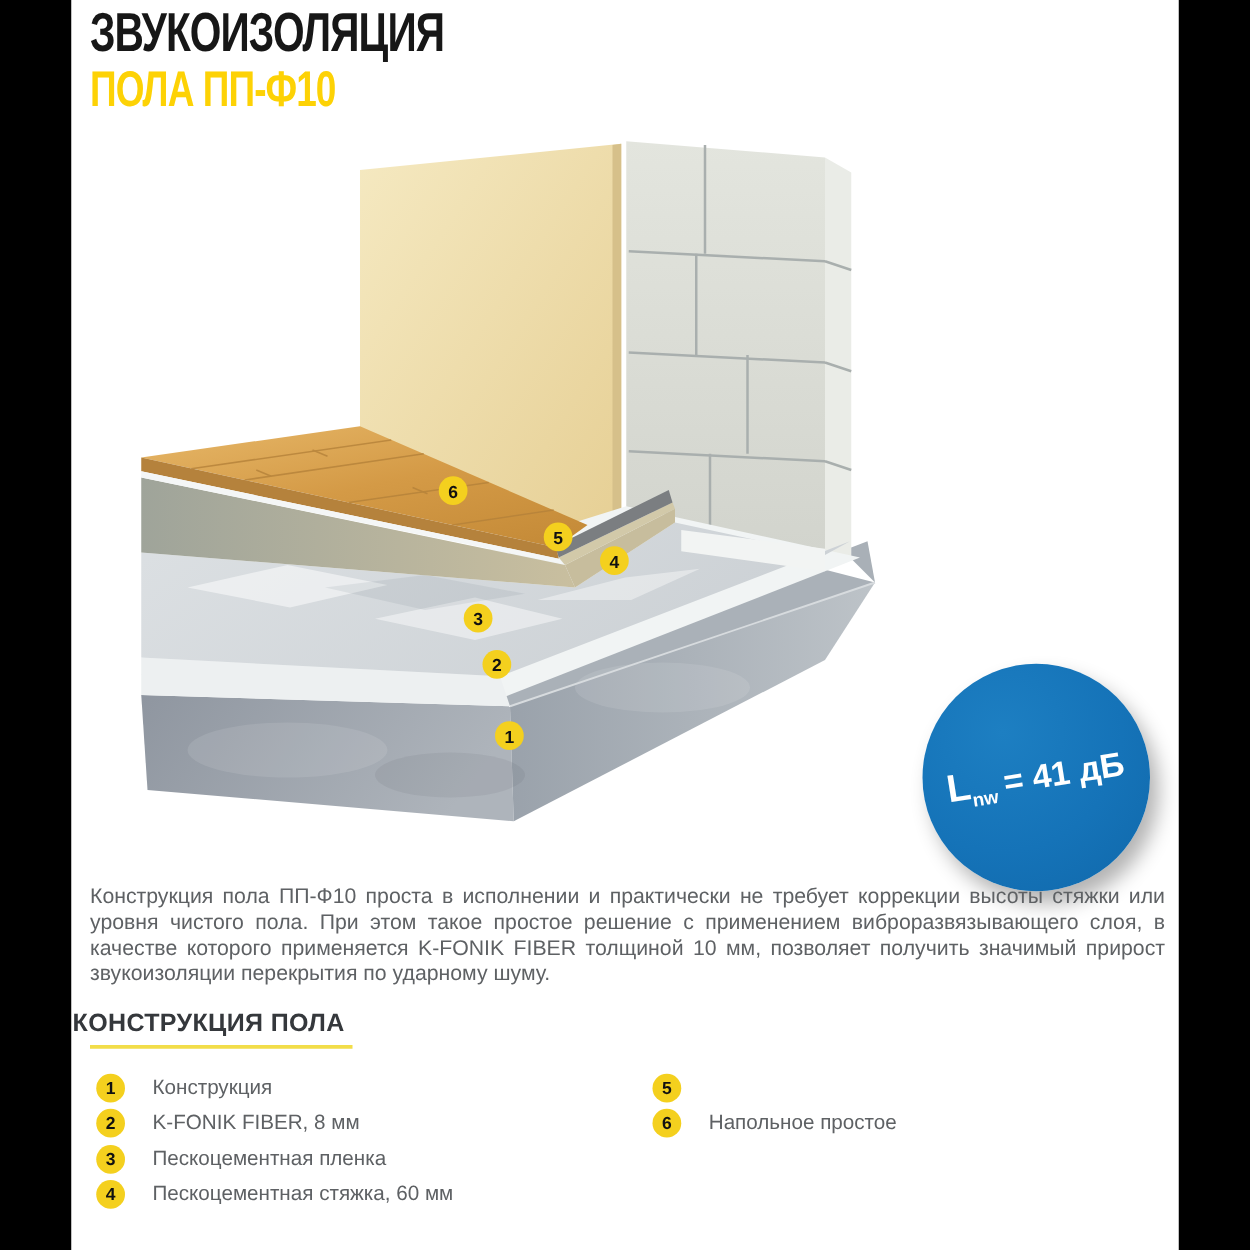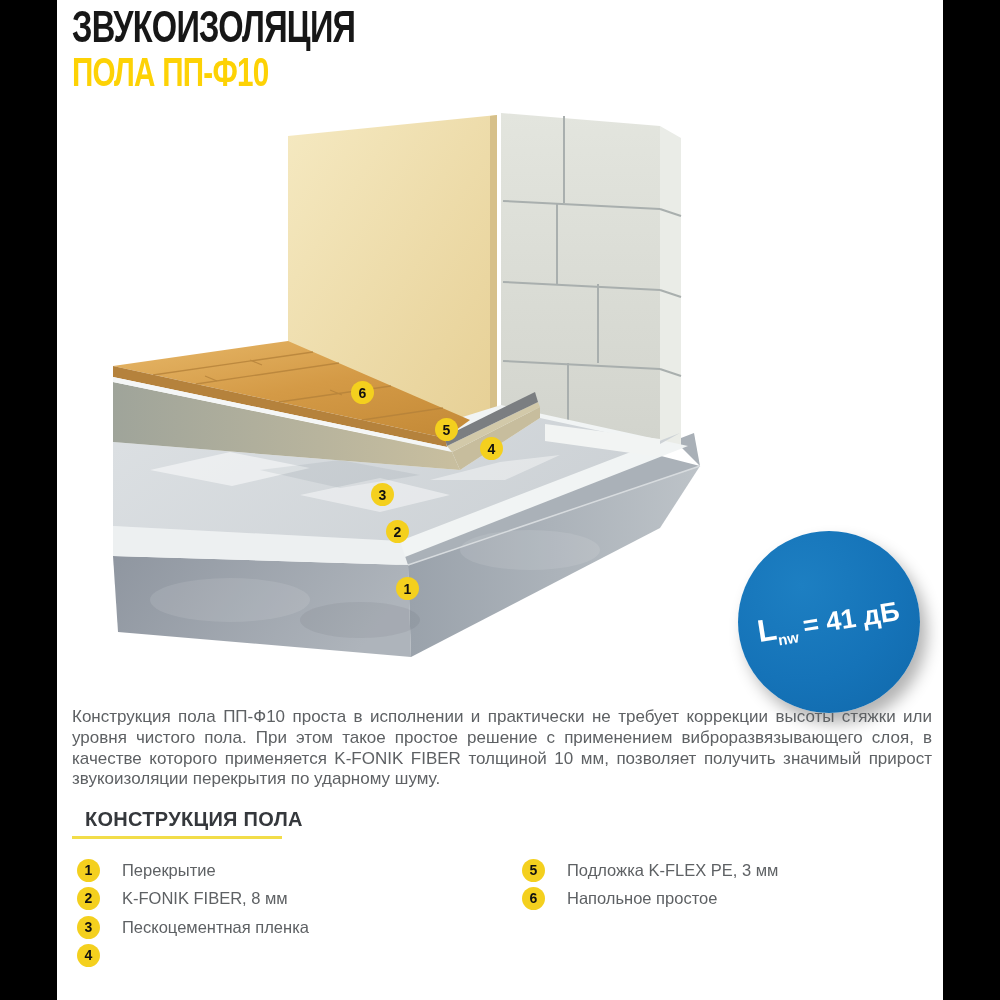--- a/index.html
+++ b/index.html
@@ -23,21 +23,21 @@
          box-shadow:7px 10px 16px rgba(0,0,0,.30);
          display:flex;align-items:center;justify-content:center;}
   .badge-text{transform:rotate(-9deg);color:#fff;font-weight:700;font-size:27px;white-space:nowrap;}
   .badge-text .bsym{font-size:31px;}
   .badge-text sub{font-size:15px;font-weight:700;}
   .badge-text .bval{margin-left:6px;}
 
   .desc{position:absolute;left:15px;top:688px;width:860px;font-size:17px;line-height:20.8px;
         color:#5e6164;text-align:justify;margin-top:19px;}
 
-  .sec-head{position:absolute;left:28px;top:808px;font-size:20px;font-weight:700;color:#35383c;
+  .sec-head{position:absolute;left:1px;top:808px;font-size:20px;font-weight:700;color:#35383c;
             letter-spacing:.3px;}
   .sec-underline{position:absolute;left:15px;top:836px;width:210px;height:3px;background:#f2dd49;}
 
   .legend-item{position:absolute;height:24px;display:flex;align-items:center;}
   .legend-dot{width:23px;height:23px;border-radius:50%;background:#f4d01e;flex:0 0 23px;
               display:flex;align-items:center;justify-content:center;
               font-size:14px;font-weight:700;color:#111;}
   .legend-label{margin-left:22px;font-size:16.5px;color:#5e6164;white-space:nowrap;}
 </style>
 </head>
@@ -183,45 +183,45 @@
 
     <div class="desc">Конструкция пола ПП-Ф10 проста в исполнении и практически не требует коррекции высоты стяжки или уровня чистого пола. При этом такое простое решение с применением виброразвязывающего слоя, в качестве которого применяется K-FONIK FIBER толщиной 10 мм, позволяет получить значимый прирост звукоизоляции перекрытия по ударному шуму.</div>
 
     <div class="sec-head">КОНСТРУКЦИЯ ПОЛА</div>
     <div class="sec-underline"></div>
 
     <div class="legend-item" style="left:20px;top:858px;">
       <div class="legend-dot">
           <span>1</span>
         </div>
-      <div class="legend-label">Перекрытие</div>
+      <div class="legend-label">Конструкция</div>
     </div>
     <div class="legend-item" style="left:20px;top:886px;">
       <div class="legend-dot">
           <span>2</span>
         </div>
       <div class="legend-label">K-FONIK FIBER, 8 мм</div>
     </div>
     <div class="legend-item" style="left:20px;top:915px;">
       <div class="legend-dot">
           <span>3</span>
         </div>
       <div class="legend-label">Пескоцементная пленка</div>
     </div>
     <div class="legend-item" style="left:20px;top:943px;">
       <div class="legend-dot">
           <span>4</span>
         </div>
+      <div class="legend-label">Пескоцементная стяжка, 60 мм</div>
     </div>
 
     <div class="legend-item" style="left:465px;top:858px;">
       <div class="legend-dot">
           <span>5</span>
         </div>
-      <div class="legend-label">Подложка K-FLEX PE, 3 мм</div>
     </div>
     <div class="legend-item" style="left:465px;top:886px;">
       <div class="legend-dot">
           <span>6</span>
         </div>
       <div class="legend-label">Напольное простое</div>
     </div>
 
   </div>
 </div>

